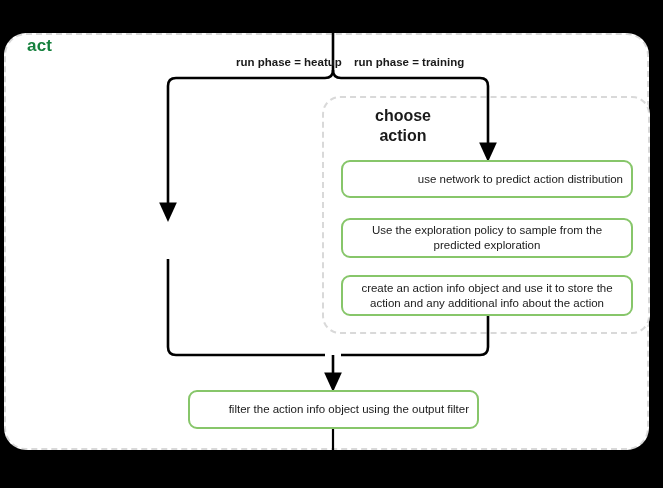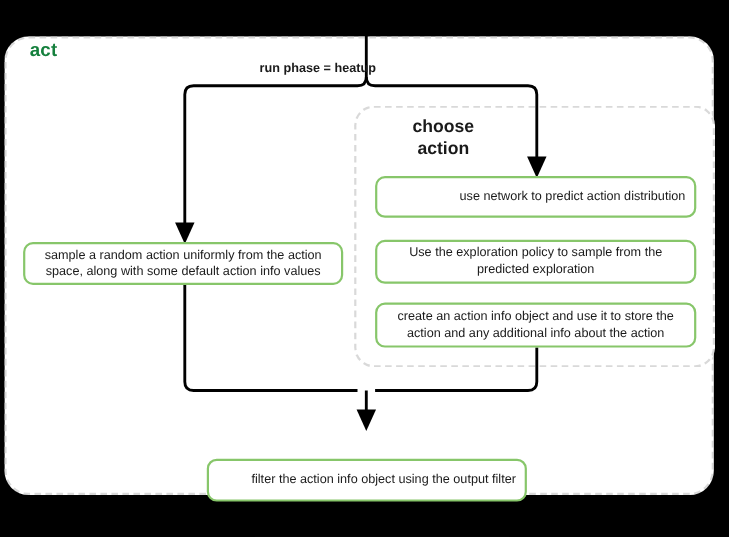--- a/index.html
+++ b/index.html
@@ -77,21 +77,21 @@
     font-size: 11.5px;
     line-height: 15px;
     padding: 2px 8px;
   }
   .gbox span { display: block; }
 
   #box-sample      { left: 21px;  top: 220px; width: 291px; height: 39px; }
   #box-predict     { left: 341px; top: 160px; width: 292px; height: 38px; }
   #box-explore     { left: 341px; top: 218px; width: 292px; height: 40px; }
   #box-actioninfo  { left: 341px; top: 275px; width: 292px; height: 41px; }
-  #box-filter      { left: 188px; top: 390px; width: 291px; height: 39px; margin-top: 27px; }
+  #box-filter      { left: 188px; top: 390px; width: 291px; height: 39px; }
 
   
   .edge-label {
     position: absolute;
     font-size: 11.5px;
     font-weight: bold;
     color: #1a1a1a;
     white-space: nowrap;
   }
   #label-heatup   { left: 192px; top: 56px; padding-left: 44px; }
@@ -134,24 +134,22 @@
     <path d="M168,259 L168,347 Q168,355 176,355 L325,355" stroke="#000000" stroke-width="2.6" fill="none"></path>
 
     <path d="M488,316 L488,347 Q488,355 480,355 L341,355" stroke="#000000" stroke-width="2.6" fill="none"></path>
 
     <path d="M333,355 L333,382" stroke="#000000" stroke-width="2.6" fill="none" marker-end="url(#arrowhead)"></path>
 
     <path d="M333,429 L333,488" stroke="#000000" stroke-width="2.2" fill="none"></path>
   </svg>
 
   <div class="edge-label" id="label-heatup">run phase = heatup</div>
+  <div class="edge-label" id="label-training">run phase = training</div>
 
-  <div class="gbox" id="box-sample">
-    <span>sample a random action uniformly from the action space, along with some default action info values</span>
-  </div>
 
   <div class="gbox" id="box-predict">
     <span>use network to predict action distribution</span>
   </div>
 
   <div class="gbox" id="box-explore">
     <span>Use the exploration policy to sample from the predicted exploration</span>
   </div>
 
   <div class="gbox" id="box-actioninfo">

